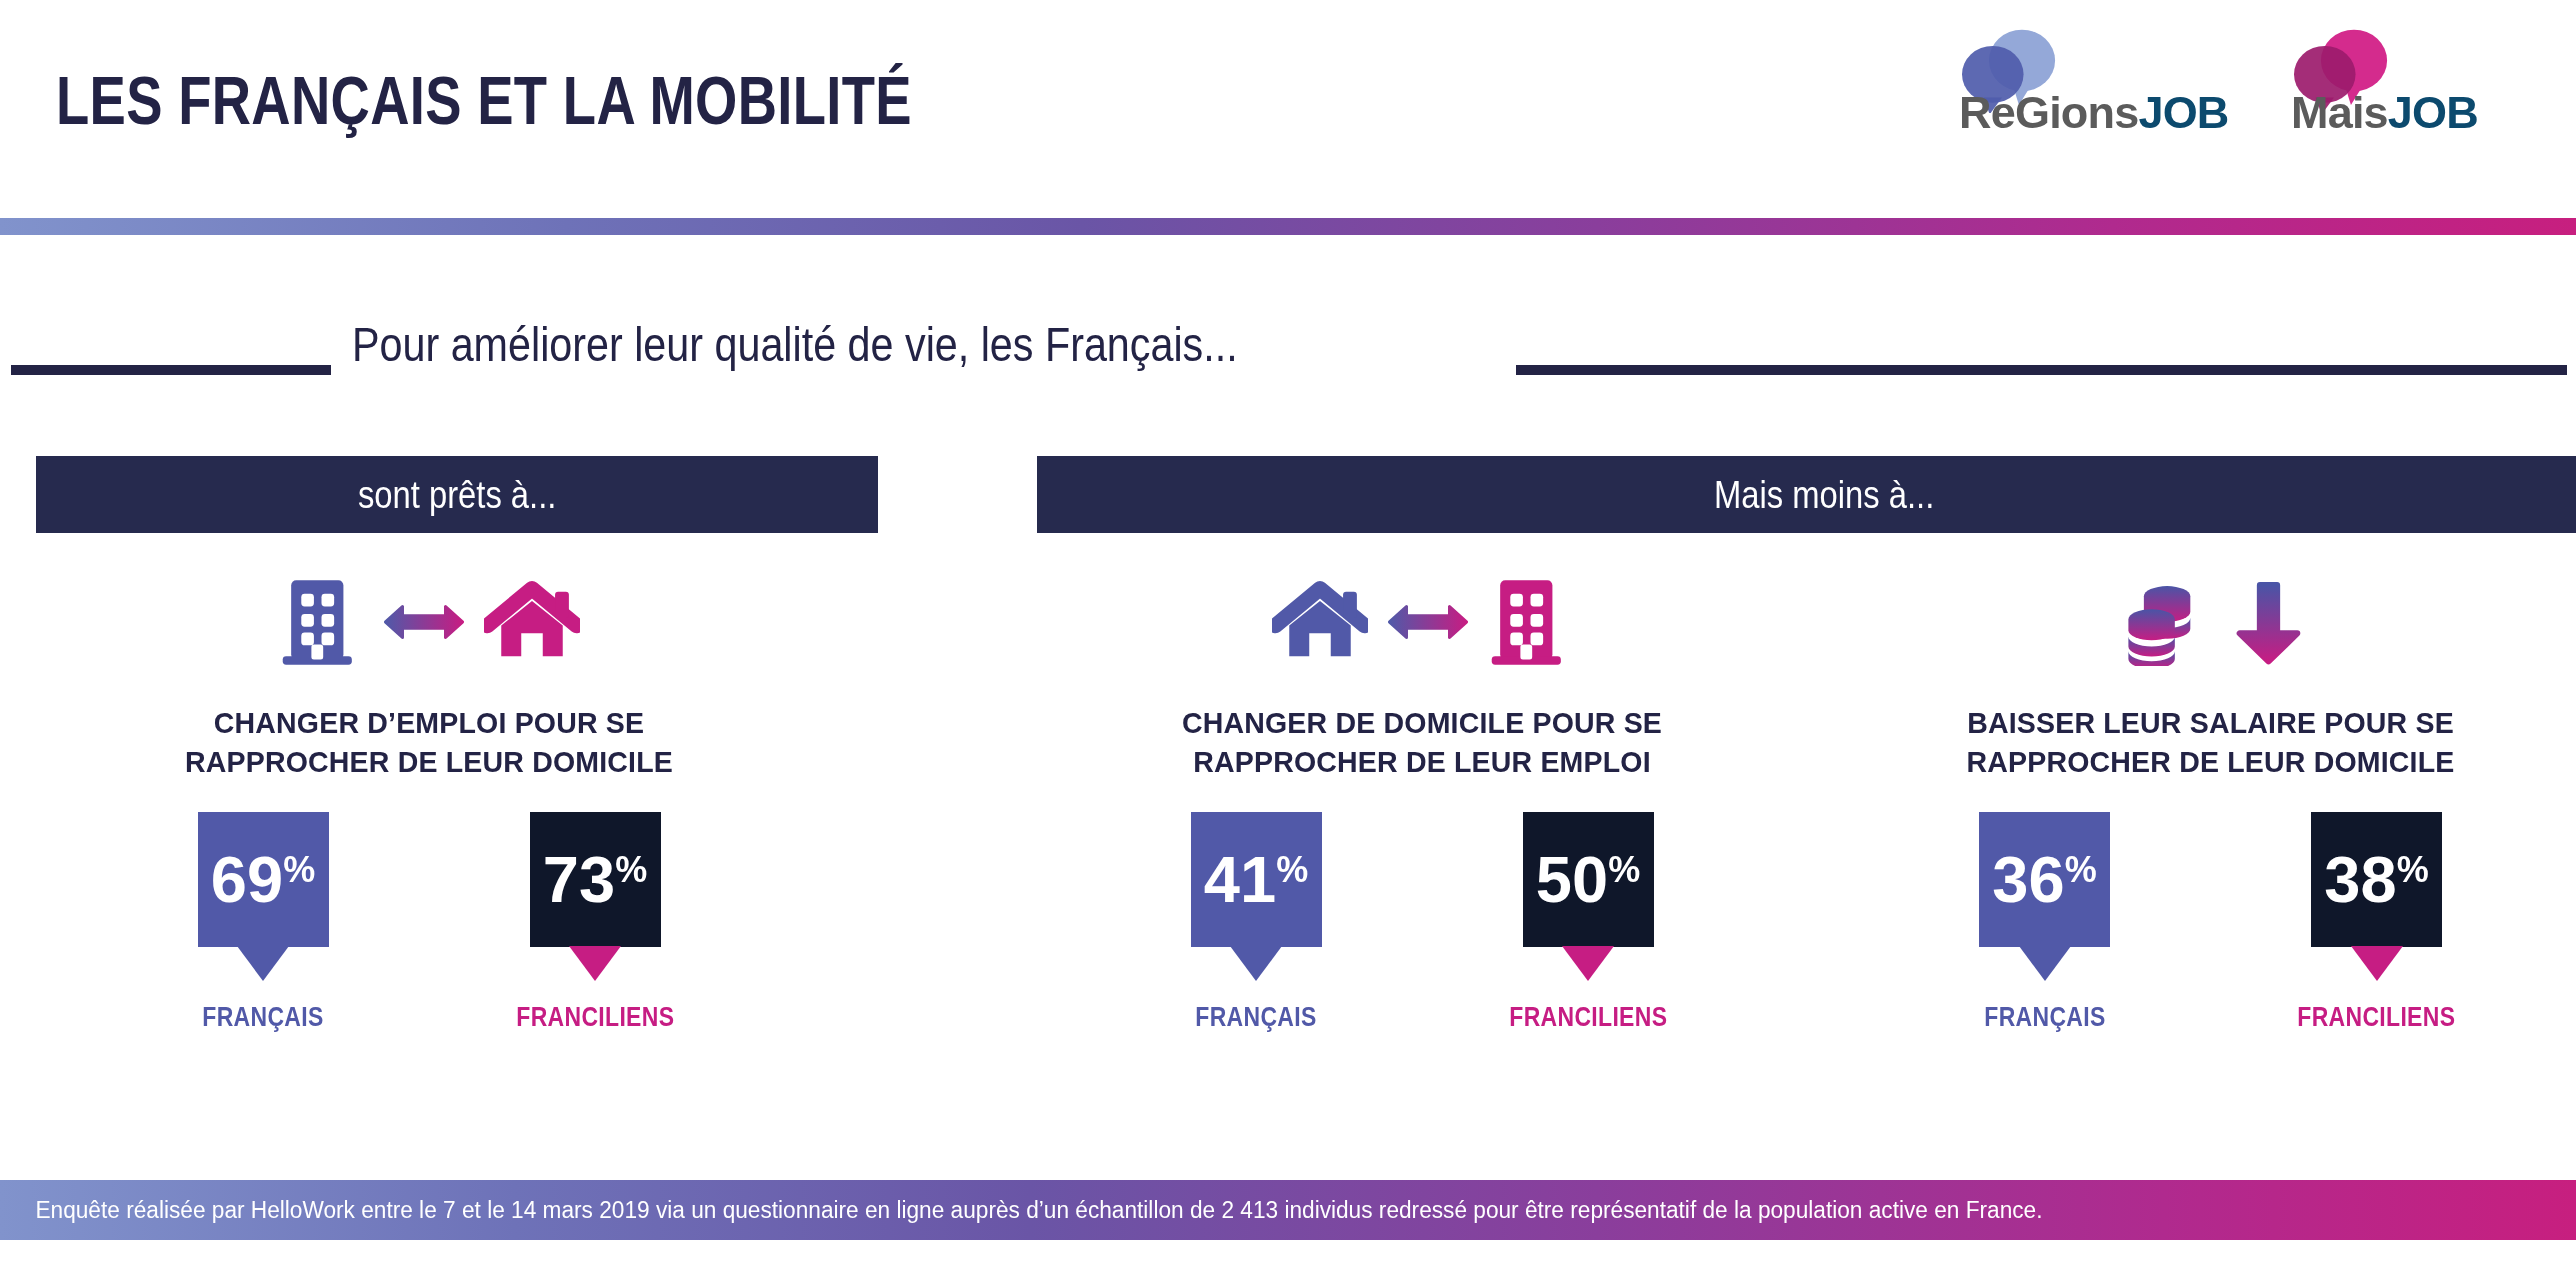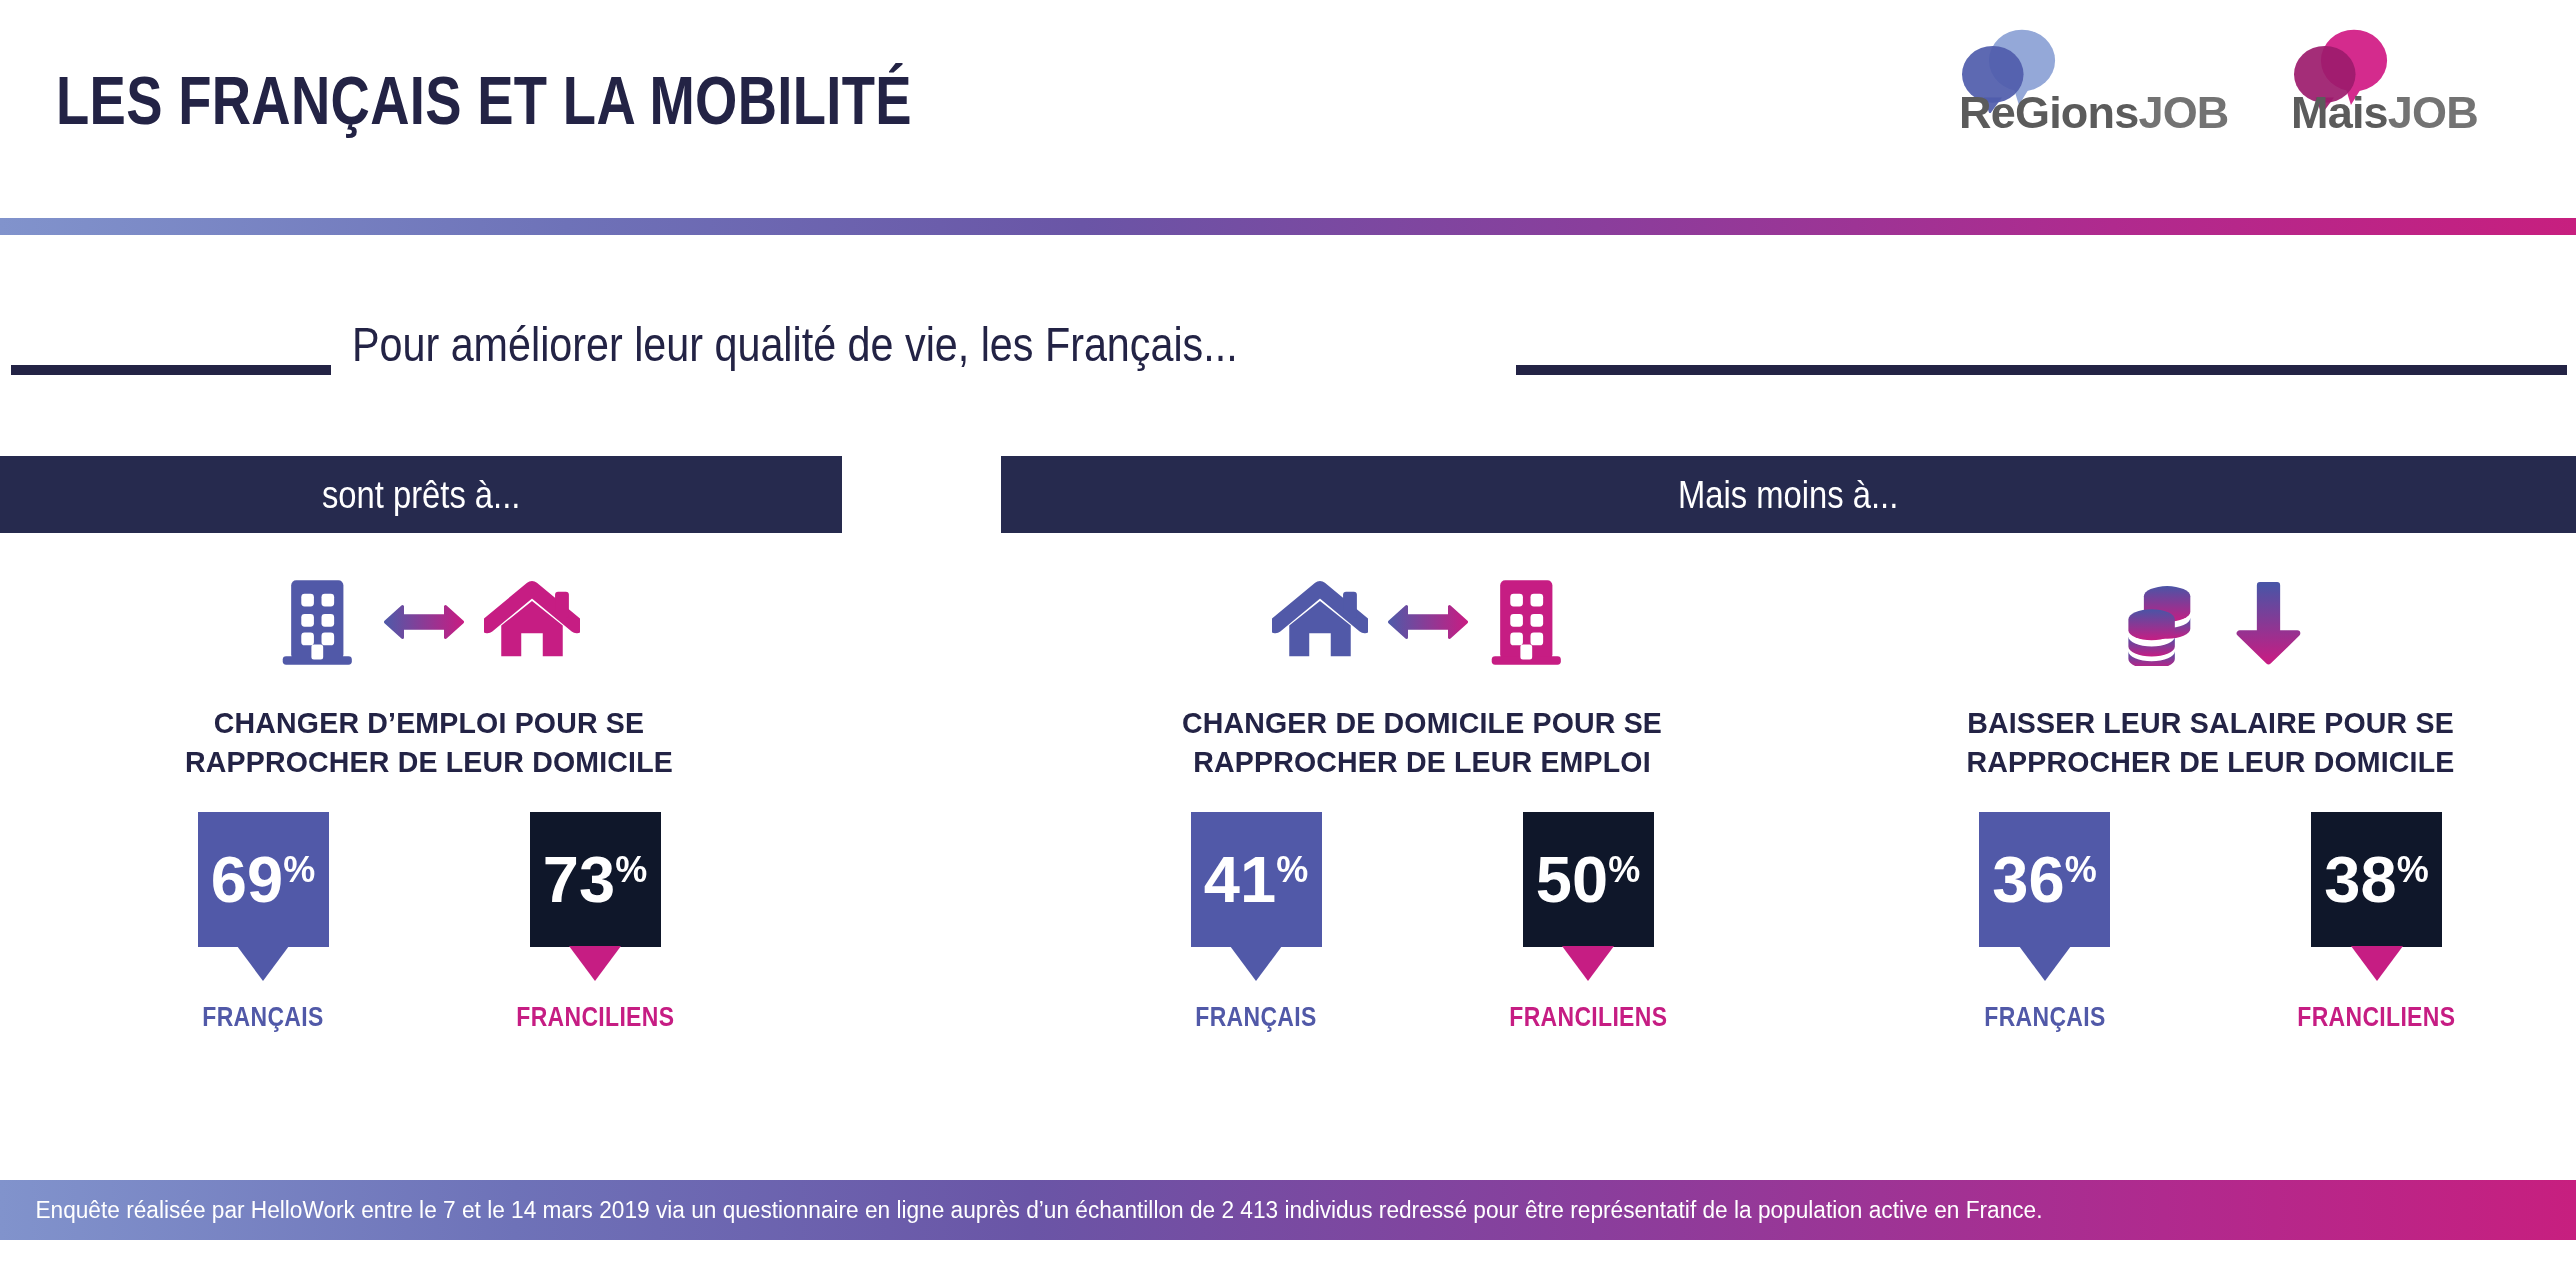--- a/index.html
+++ b/index.html
@@ -27,21 +27,21 @@
   .logos{position:absolute;right:45px;top:28px;width:572px;height:131px;}
   .logo-block{position:absolute;top:0;height:131px;}
   .logo-regions{left:0;width:325px;}
   .logo-paris{left:332px;width:240px;}
   .logo-word{
     position:absolute;left:0;bottom:20px;
     font-size:45px;font-weight:bold;
     white-space:nowrap;letter-spacing:-0.8px;
   }
   .lw-dark{color:#5b5b5b;}
-  .lw-light{color:#737373;}
+  .lw-light{color:#0c4a6e;}
   .bubbles{position:absolute;top:0;left:3.1px;width:100px;height:85px;}
 
   
   .grad-bar{
     position:absolute;left:0;width:2576px;height:17px;
     background:linear-gradient(to right,#8193cc 0%,#6e72b8 22%,#6a55a6 42%,#8a3e9c 62%,#b02a8e 82%,#c71f7f 100%);
   }
   .grad-top{top:218px;}
 
   
@@ -54,21 +54,21 @@
     font-size:48px;line-height:66px;
     color:#232345;font-weight:normal;
     transform:scaleX(0.86);transform-origin:left top;
     white-space:nowrap;
   }
 
   
   .sec-bar{
     position:absolute;top:456px;height:77px;
     background:#262a4e;
-    display:flex;align-items:center;justify-content:center;
+    display:flex;align-items:center;justify-content:center;margin-left:36px;
   }
   .sec-bar-left{left:0;width:842px;}
   .sec-bar-right{left:1001px;width:1575px;}
   .sec-bar-text{
     color:#ffffff;font-size:39px;font-weight:normal;
     transform:scaleX(0.84);white-space:nowrap;
   }
 
   
   .cols{position:absolute;left:0;top:572px;width:2576px;height:611px;}

